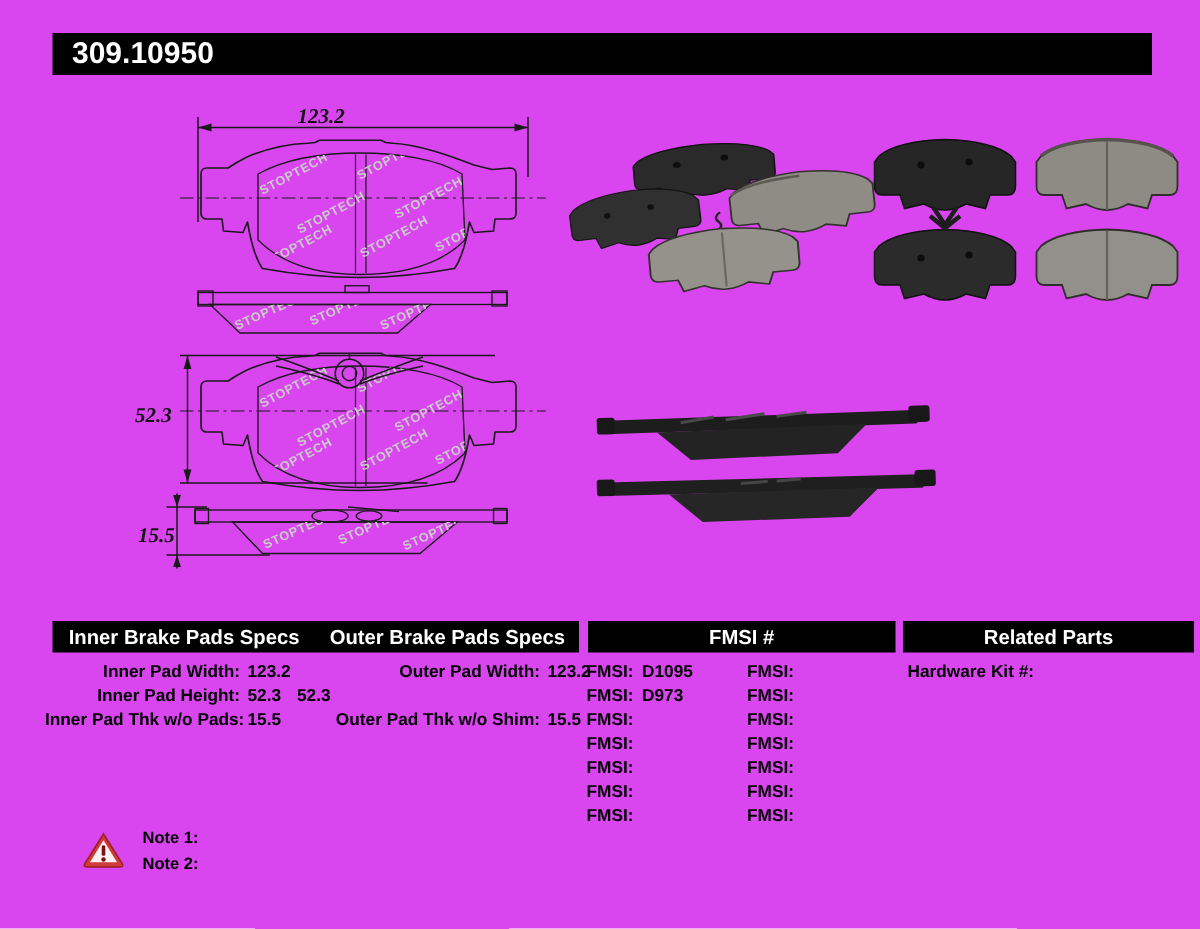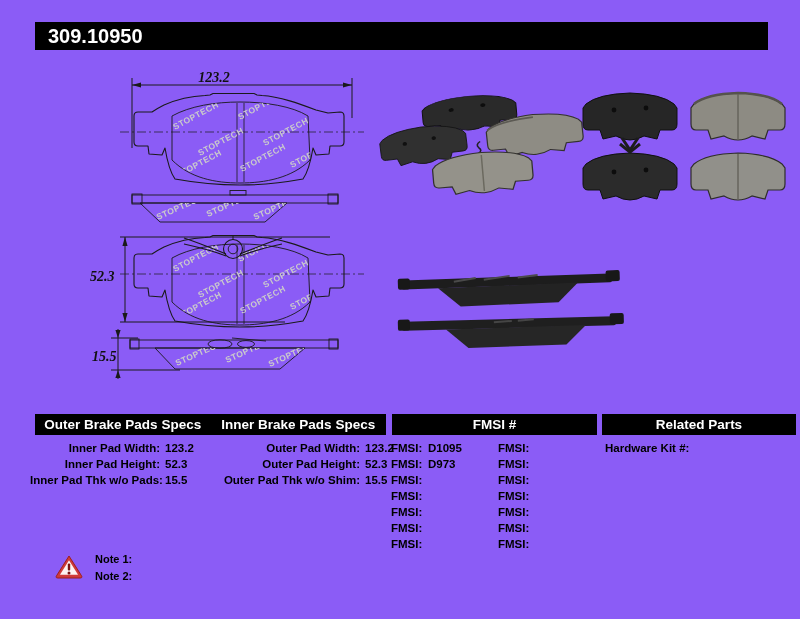--- a/index.html
+++ b/index.html
@@ -1,16 +1,16 @@
 <!DOCTYPE html>
 <html><head>
 <meta charset="utf-8">
 <style>
   html,body{margin:0;padding:0;background:#fff;}
-  .page{position:relative;width:800px;height:619px;background:#8b5cf6;
+  .page{position:relative;width:800px;height:619px;background:#d946ef;
         font-family:"Liberation Sans",sans-serif;overflow:hidden;}
 
   
   .topbar{position:absolute;left:35px;top:22px;width:733px;height:28px;background:#000;
           color:#fff;display:flex;justify-content:space-between;align-items:center;
           padding:0 13px;box-sizing:border-box;font-size:20px;font-weight:bold;}
 
   
   .secbar{position:absolute;top:414px;height:21px;background:#000;color:#fff;
           display:flex;align-items:center;justify-content:center;
@@ -242,22 +242,22 @@
     <g transform="translate(2,46) rotate(-1.5 110 20)">
       <rect x="4" y="11" width="214" height="9" rx="2" fill="#1f1f1f"></rect>
       <path d="M48,20 L188,19 L168,38 L70,39 Z" fill="#262626"></path>
       <rect x="0" y="9" width="12" height="11" rx="2" fill="#181818"></rect>
       <rect x="212" y="8" width="14" height="11" rx="2" fill="#181818"></rect>
       <path d="M96,14 l18,-1 m6,0 l16,-1" stroke="#454545" stroke-width="2" fill="none"></path>
     </g>
   </svg>
 
   <div class="secbar" id="bar-specs">
+    <span>Inner Brake Pads Specs</span>
     <span>Outer Brake Pads Specs</span>
-    <span>Inner Brake Pads Specs</span>
   </div>
   <div class="secbar" id="bar-fmsi">
     <span>FMSI #</span>
   </div>
   <div class="secbar" id="bar-related">
     <span>Related Parts</span>
   </div>
 
   <div class="spec-col inner-col">
     <div class="spec-row">
@@ -273,21 +273,20 @@
       <span class="val">15.5</span>
     </div>
   </div>
 
   <div class="spec-col outer-col">
     <div class="spec-row">
       <span class="lbl">Outer Pad Width:</span>
       <span class="val">123.2</span>
     </div>
     <div class="spec-row">
-      <span class="lbl">Outer Pad Height:</span>
       <span class="val">52.3</span>
     </div>
     <div class="spec-row">
       <span class="lbl">Outer Pad Thk w/o Shim:</span>
       <span class="val">15.5</span>
     </div>
   </div>
 
   <div class="spec-col fmsi-col" id="fmsi-left">
     <div class="spec-row">

